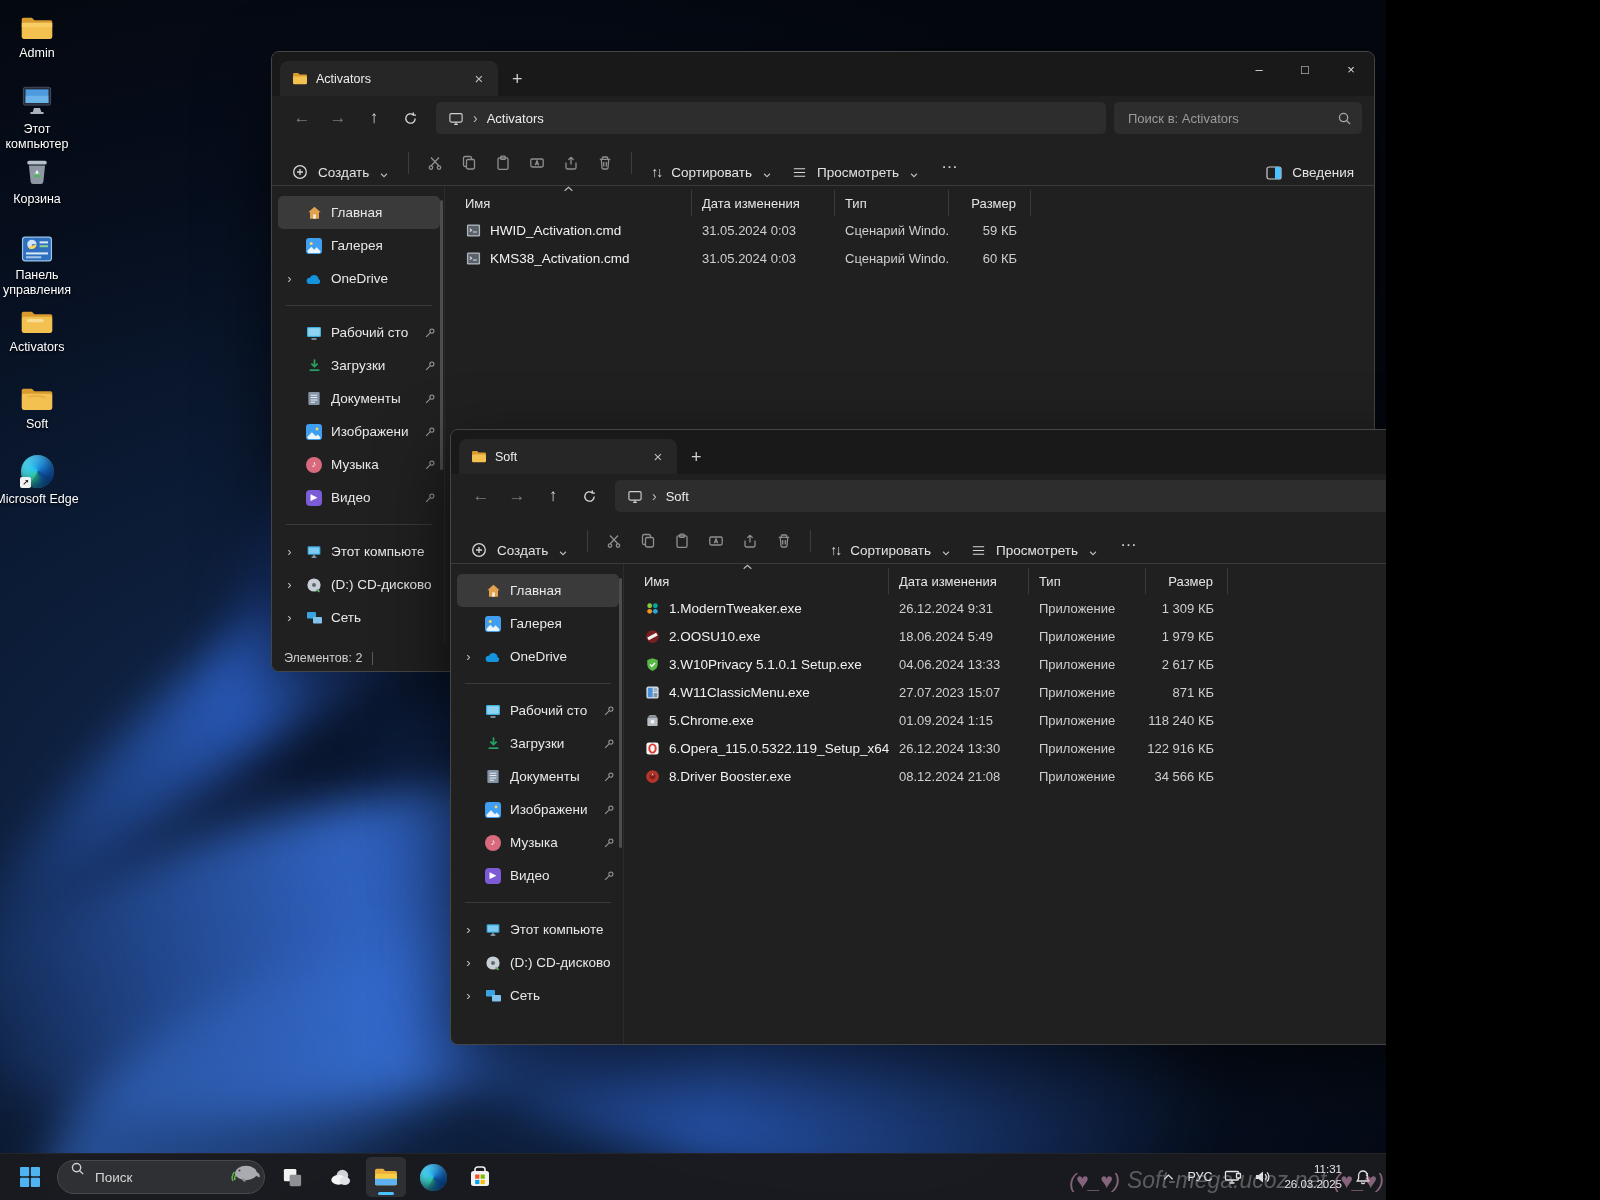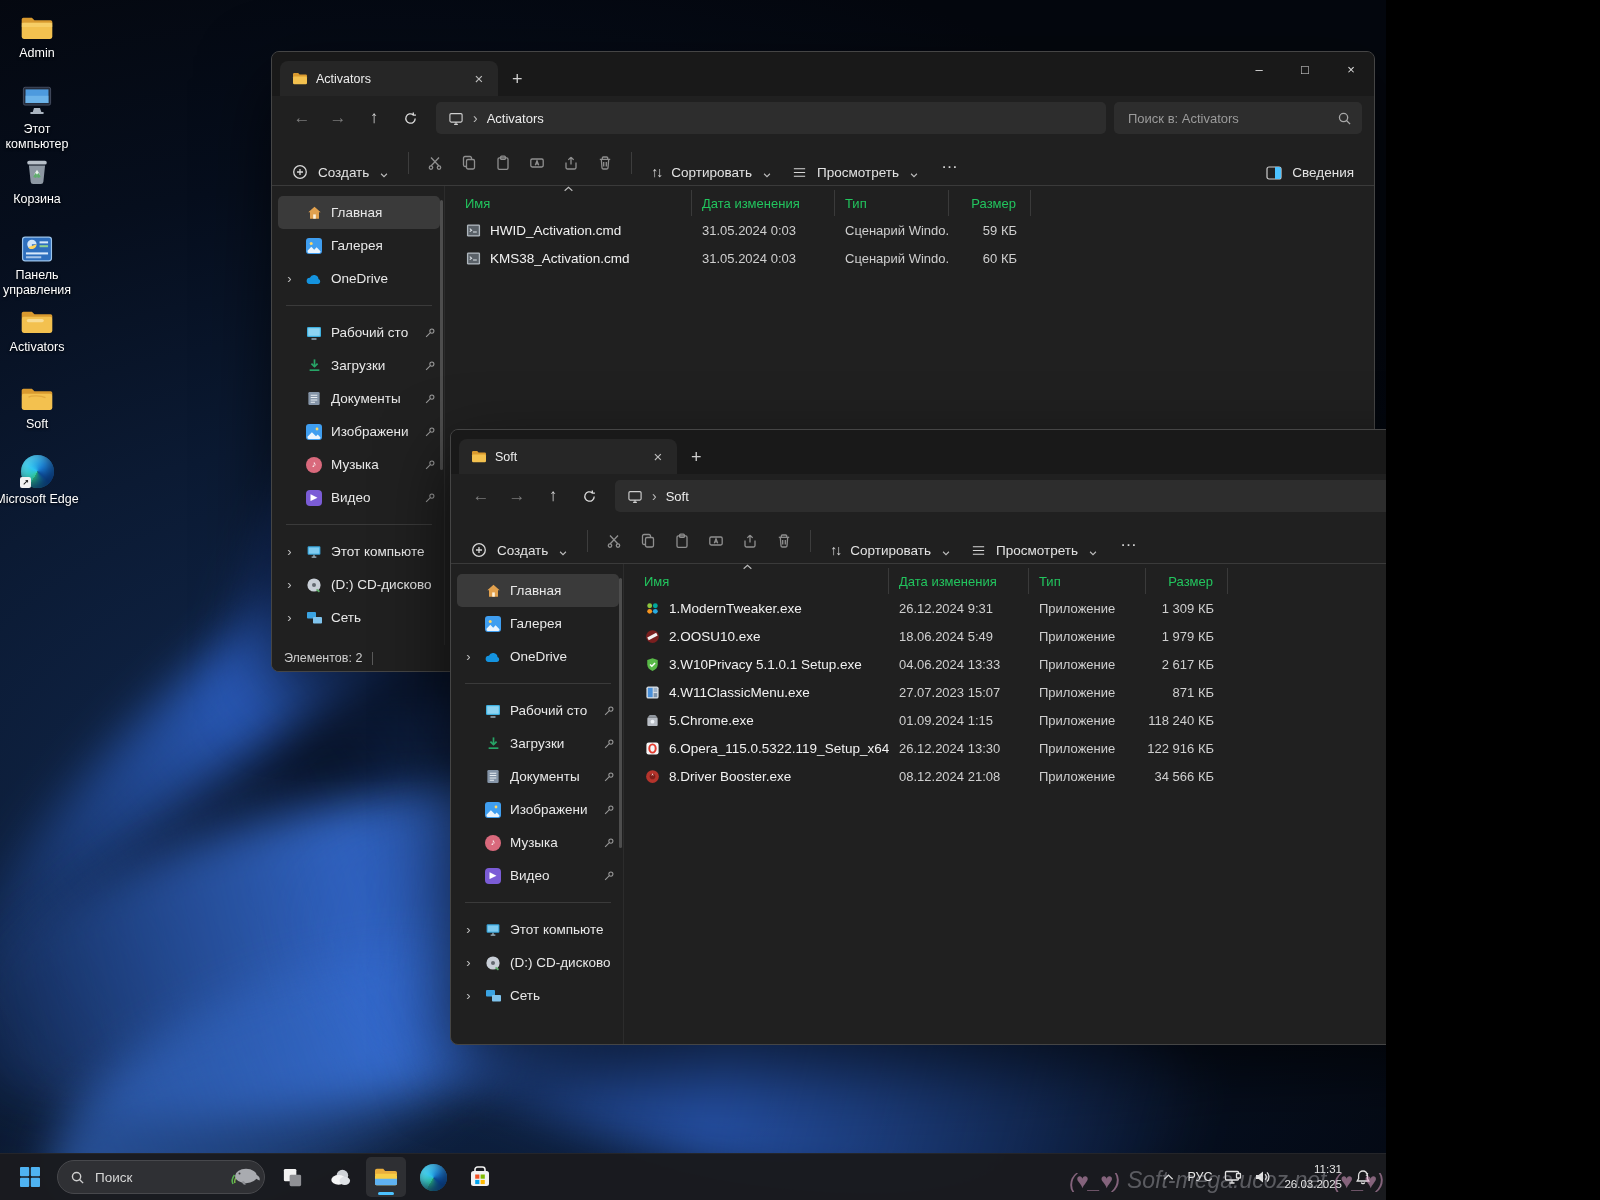--- a/index.html
+++ b/index.html
@@ -79,21 +79,21 @@
   .slabel{flex:1;white-space:nowrap;overflow:hidden;}
   .pin{flex:0 0 auto;color:#9a9a9a;display:flex;}
   .sdiv{height:1px;background:#3a3a3a;margin:10px 8px;}
 
   .badge-icon{width:16px;height:16px;border-radius:4px;display:flex;align-items:center;justify-content:center;
               color:#fff;font-size:9px;line-height:1;}
   .ic-music{background:#d9697c;border-radius:50%;}
   .ic-video{background:#7b5cd6;}
 
   .filearea{flex:1;position:relative;min-width:0;border-left:1px solid #2c2c2c;}
-  .fheader{height:30px;display:flex;align-items:flex-end;position:relative;color:#22c55e;font-size:13px;}
+  .fheader{height:30px;display:flex;align-items:flex-end;position:relative;color:#e5e5e5;font-size:13px;}
   .hcell{height:26px;display:flex;align-items:center;border-right:1px solid #3a3a3a;padding-left:20px;}
   .hc-name{width:var(--cname);}
   .hc-date{width:var(--cdate);padding-left:10px;}
   .hc-type{width:var(--ctype);padding-left:10px;}
   .hc-size{width:var(--csize);justify-content:flex-end;padding:0 14px 0 0;}
   .sortcaret{position:absolute;top:0px;left:118px;color:#bdbdbd;}
   .frow{height:28px;display:flex;align-items:center;font-size:13.5px;color:#f1f1f1;}
   .cell{overflow:hidden;white-space:nowrap;}
   .c-name{width:var(--cname);display:flex;align-items:center;gap:9px;padding-left:20px;}
   .c-date{width:var(--cdate);padding-left:10px;color:#cfcfcf;font-size:13px;}
@@ -109,21 +109,21 @@
   .vt.sel{background:#3a3a3a;outline:1px solid #8a8a8a;}
 
   
   .taskbar{position:absolute;left:0;right:0;bottom:0;height:47px;background:rgba(26,27,31,.98);
            display:flex;align-items:center;gap:7px;padding:0 10px;z-index:10;border-top:1px solid rgba(255,255,255,.05);}
   .ticon{width:40px;height:40px;border-radius:5px;display:flex;align-items:center;justify-content:center;position:relative;}
   .ticon.active{background:#2e2f33;}
   .ticon.active::after{content:"";position:absolute;bottom:2px;left:50%;transform:translateX(-50%);
         width:16px;height:3px;border-radius:2px;background:#4cc2ff;}
   .tsearch{width:208px;height:34px;border-radius:17px;background:#2f3034;border:1px solid #47484c;
-           display:flex;align-items:center;gap:8px;padding:0 2px 0 12px;color:#d6d6d6;}
+           display:flex;gap:8px;padding:0 2px 0 12px;color:#d6d6d6;}
   .tsearch input{flex:1;min-width:0;background:transparent;border:none;outline:none;color:#d6d6d6;font-size:13.5px;}
   .tsearch input::placeholder{color:#d6d6d6;opacity:1;}
   .tray{margin-left:auto;display:flex;align-items:center;gap:12px;padding-right:4px;position:relative;color:#e6e6e6;}
   .trlang{font-size:12.5px;}
   .clock{display:flex;flex-direction:column;align-items:flex-end;font-size:11.5px;line-height:1.3;}
   .watermark{position:absolute;right:2px;bottom:6px;white-space:nowrap;font-size:23px;font-style:italic;
              color:rgba(198,198,206,.38);z-index:12;pointer-events:none;display:flex;gap:7px;align-items:center;}
   .wm-heart{color:rgba(221,160,200,.55);font-size:21px;}
 
   svg{display:block;}

